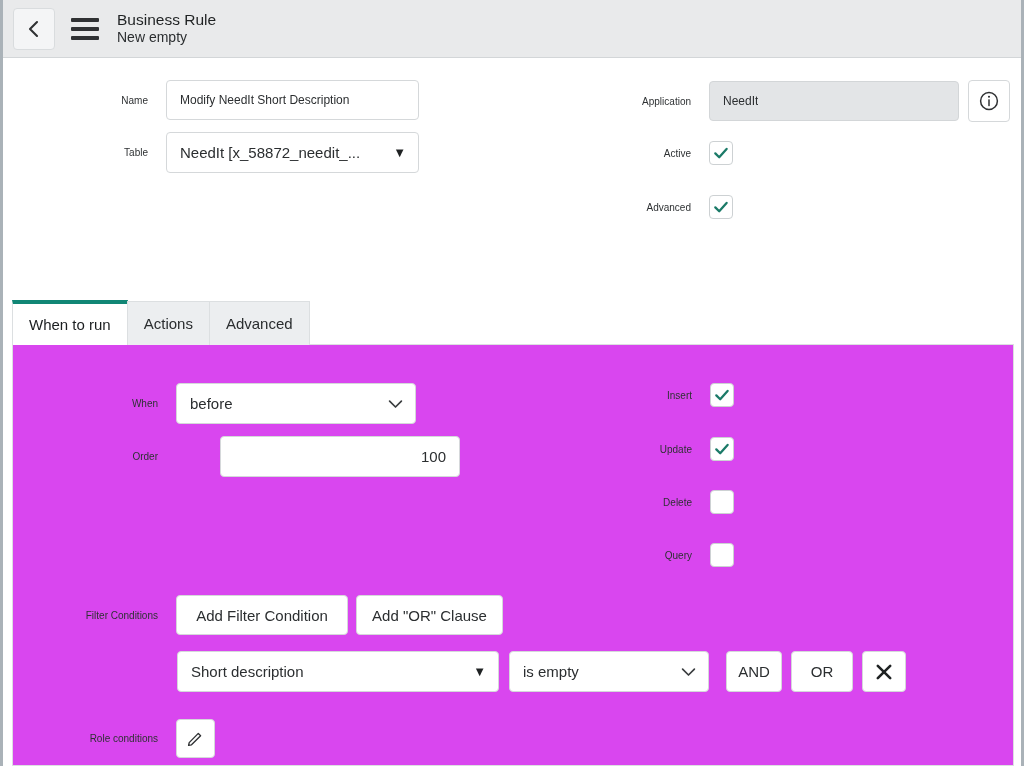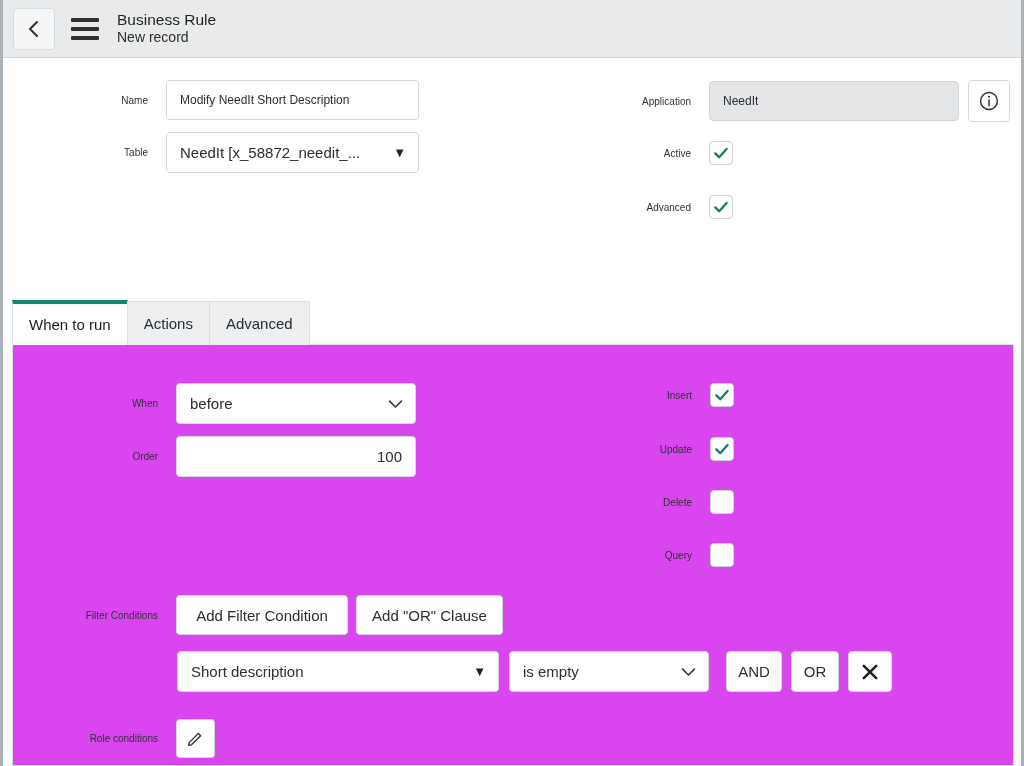--- a/index.html
+++ b/index.html
@@ -257,21 +257,21 @@
         <polyline points="11,3 4,10 11,17" fill="none" stroke="#2f3133" stroke-width="2.1" stroke-linecap="round" stroke-linejoin="round"></polyline>
       </svg>
     </div>
     <div class="hamburger">
       <span></span>
         <span></span>
         <span></span>
     </div>
     <div class="header-titles">
       <div class="header-title">Business Rule</div>
-      <div class="header-sub">New record</div>
+      <div class="header-sub">New empty</div>
     </div>
   </div>
 
   <div class="form-top">
 
     <div class="field-row" style="left:0; top:22px;">
       <div class="f-label" style="width:145px;">Name</div>
       <div class="input-box" style="width:253px; height:40px;">
         <span class="txt">Modify NeedIt Short Description</span>
       </div>
@@ -338,21 +338,21 @@
         <div class="select-box" style="width:240px; height:41px;">
           <span class="txt">before</span>
           <svg class="chev" width="15" height="10" viewBox="0 0 15 10">
             <polyline points="1.6,2.2 7.5,8 13.4,2.2" fill="none" stroke="#3a3d3f" stroke-width="1.7" stroke-linecap="round" stroke-linejoin="round"></polyline>
           </svg>
         </div>
       </div>
 
       <div class="p-row" style="left:-9px; top:91px;">
         <div class="f-label" style="width:154px;">Order</div>
-        <div class="num-input" style="width:240px; height:41px;">
+        <div class="num-input" style="width:240px; height:41px;margin-left:44px;">
           <span>100</span>
         </div>
       </div>
 
       <div class="p-row" style="left:503px; top:38px;">
         <div class="f-label" style="width:176px;">Insert</div>
         <div class="checkbox">
           <svg width="16" height="16" viewBox="0 0 16 16">
             <polyline points="2.3,8.4 6.2,12.2 13.6,3.9" fill="none" stroke="#1b7a68" stroke-width="2.3" stroke-linecap="round" stroke-linejoin="round"></polyline>
           </svg>
@@ -395,21 +395,21 @@
         </div>
         <div class="select-box" style="width:200px; height:41px; margin-left:10px;">
           <span class="txt">is empty</span>
           <svg class="chev" width="15" height="10" viewBox="0 0 15 10">
             <polyline points="1.6,2.2 7.5,8 13.4,2.2" fill="none" stroke="#3a3d3f" stroke-width="1.7" stroke-linecap="round" stroke-linejoin="round"></polyline>
           </svg>
         </div>
         <div class="btn" style="width:56px; height:41px; margin-left:17px;">
           <span>AND</span>
         </div>
-        <div class="btn" style="width:48px; height:41px; margin-left:9px;">
+        <div class="btn" style="width:62px; height:41px; margin-left:9px;">
           <span>OR</span>
         </div>
         <div class="btn" style="width:44px; height:41px; margin-left:9px;">
           <svg width="20" height="20" viewBox="0 0 20 20">
             <line x1="3.8" y1="3.8" x2="16.2" y2="16.2" stroke="#1f2223" stroke-width="2.6" stroke-linecap="round"></line>
             <line x1="16.2" y1="3.8" x2="3.8" y2="16.2" stroke="#1f2223" stroke-width="2.6" stroke-linecap="round"></line>
           </svg>
         </div>
       </div>
 

